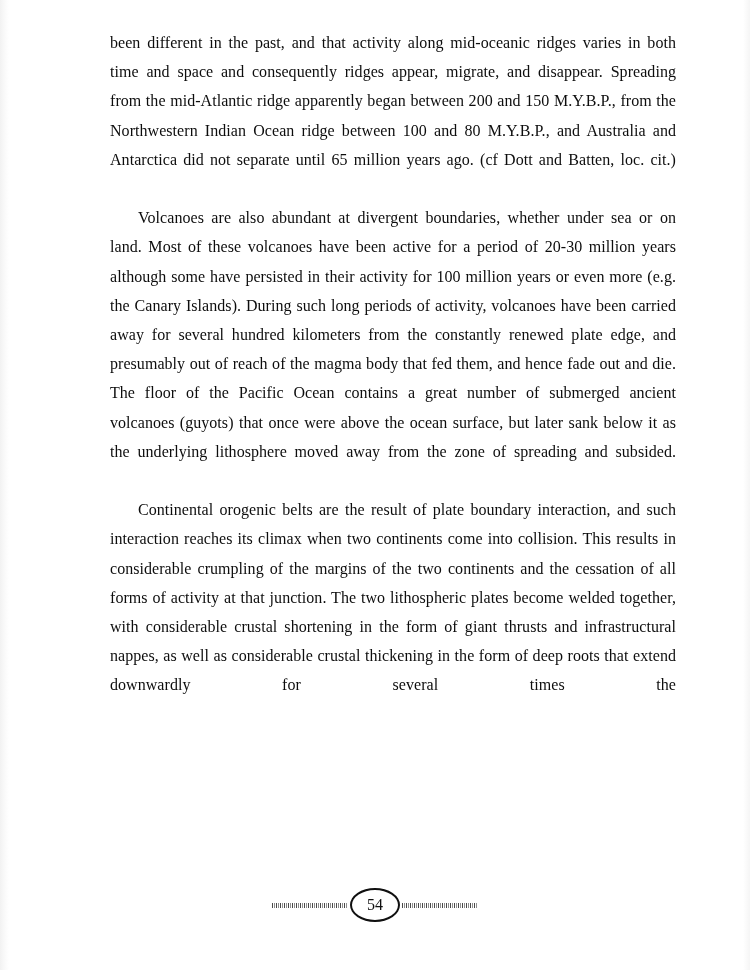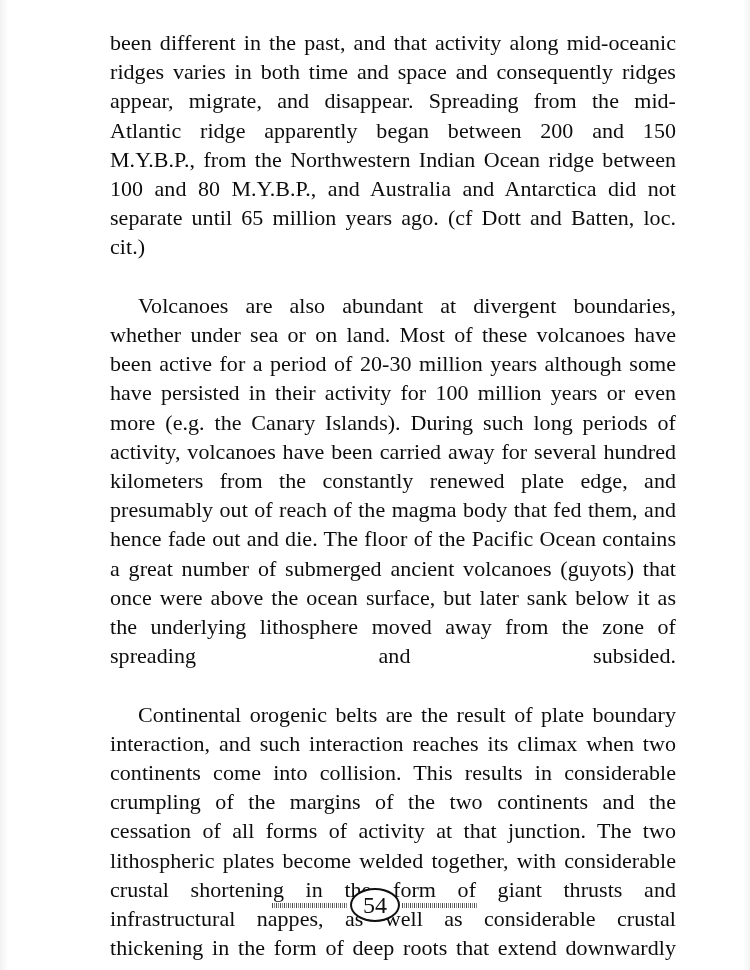--- a/index.html
+++ b/index.html
@@ -50,21 +50,21 @@
     left: 110px;
     top: 28px;
     width: 566px;
   }
 
   p.para {
     margin: 0;
     padding: 0;
     text-align: justify;
     text-justify: inter-word;
-    font-size: 22px;
+    font-size: 16px;
     line-height: 29.2px;
     letter-spacing: 0.05px;
     word-spacing: 0.3px;
     color: #0d0d0d;
   }
 
   p.para + p.para {
   }
 
   p.indent {
@@ -115,21 +115,21 @@
     border-radius: 50%;
     background: #ffffff;
     display: flex;
     align-items: center;
     justify-content: center;
     position: relative;
     z-index: 2;
   }
 
   .page-number-badge span {
-    font-size: 24px;
+    font-size: 16px;
     line-height: 1;
     color: #101010;
     font-family: "Liberation Serif", "DejaVu Serif", serif;
     padding-bottom: 1px;
   }
 </style>
 </head>
 <body>
 
 <div class="scan-edge-left"></div>

